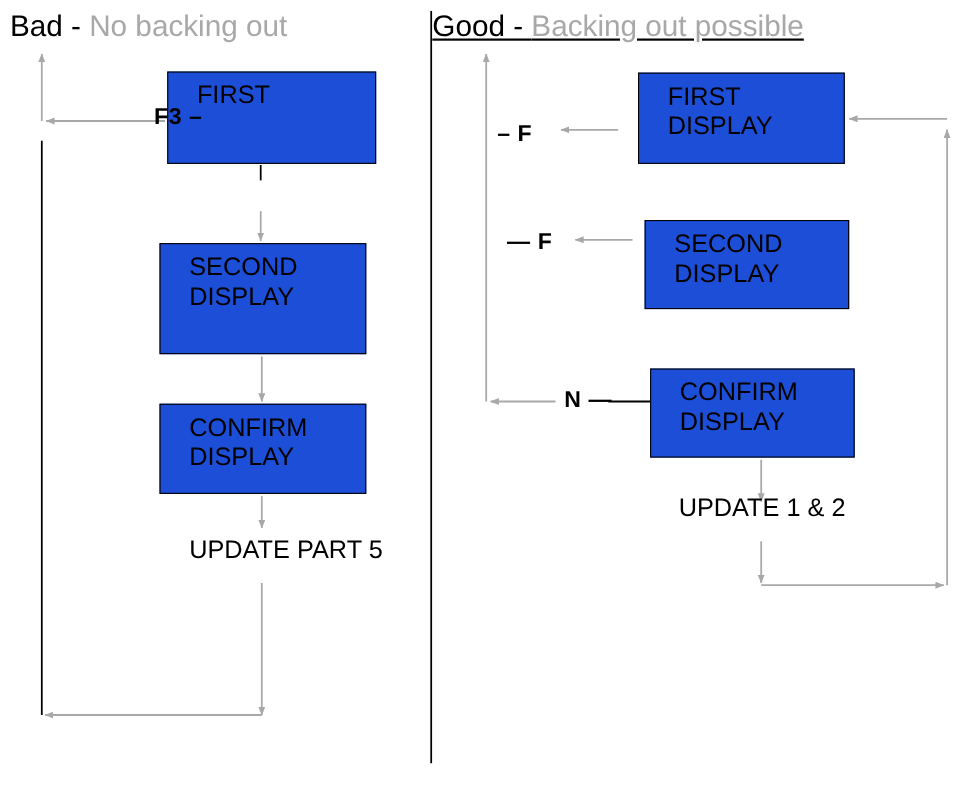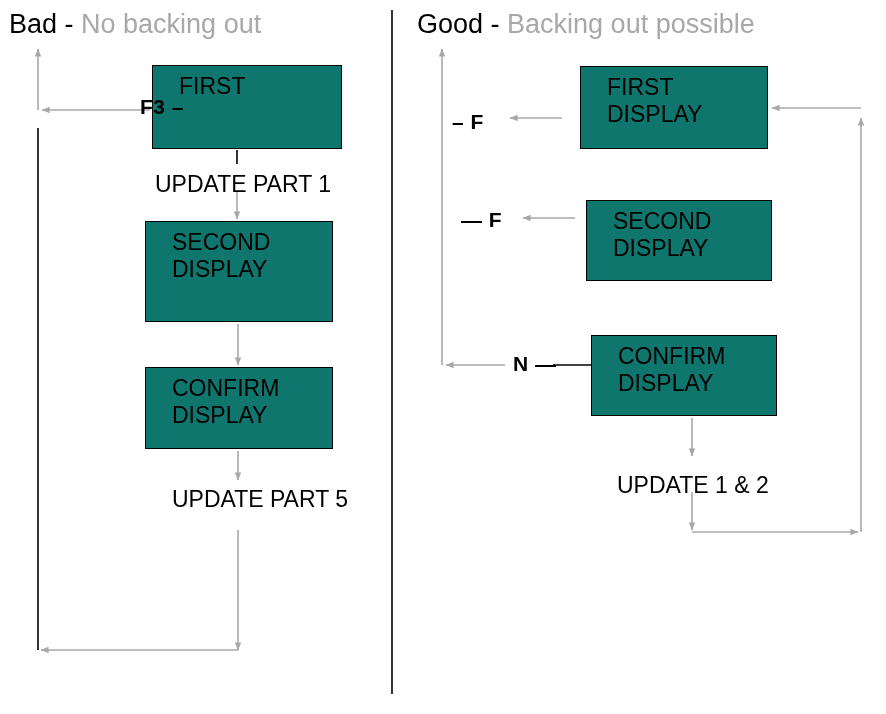--- a/index.html
+++ b/index.html
@@ -34,28 +34,28 @@
     white-space: nowrap;
     font-size: 27px;
     line-height: 1;
     color: #000000;
   }
   .title .t-strong { color: #000000; }
   .title .t-dash   { color: #000000; }
   .title .t-muted  { color: #a8a8a8; }
 
   #title-bad  { left: 9px;   top: 11px; }
-  #title-good { left: 417px; top: 11px; }
+  #title-good { left: 393px; top: 11px; text-decoration: underline; }
 
   
   .box {
     position: absolute;
     box-sizing: border-box;
     border: 1.6px solid #000000;
-    background: #0f766e;
+    background: #1d4ed8;
   }
   .box .box-text {
     position: absolute;
     left: 26px;
     top: 7px;
     font-size: 23px;
     line-height: 27px;
     color: #000000;
     white-space: pre-line;
     text-align: left;
@@ -74,21 +74,21 @@
   
   .caption {
     position: absolute;
     white-space: nowrap;
     font-size: 23px;
     line-height: 1;
     color: #000000;
   }
   #cap-update-1 { left: 155px; top: 173px; }
   #cap-update-2 { left: 172px; top: 488px; }
-  #cap-update-12{ left: 617px; top: 474px; }
+  #cap-update-12{ left: 617px; top: 450px; }
 
   
   .keylabel {
     position: absolute;
     white-space: nowrap;
     font-size: 21px;
     font-weight: bold;
     line-height: 1;
     color: #000000;
     letter-spacing: 0.5px;
@@ -161,21 +161,20 @@
   <div class="box" id="box-l-second">
     <div class="box-text">SECOND
 DISPLAY</div>
   </div>
 
   <div class="box" id="box-l-confirm">
     <div class="box-text">CONFIRM
 DISPLAY</div>
   </div>
 
-  <div class="caption" id="cap-update-1">UPDATE PART 1</div>
   <div class="caption" id="cap-update-2">UPDATE PART 5</div>
 
   <div class="keylabel" id="key-f3">F3 –</div>
 
   <div class="title" id="title-good">
     <span class="t-strong">Good</span><span class="t-dash"> - </span><span class="t-muted">Backing out possible</span>
   </div>
 
   <div class="box" id="box-r-first">
     <div class="box-text">FIRST

